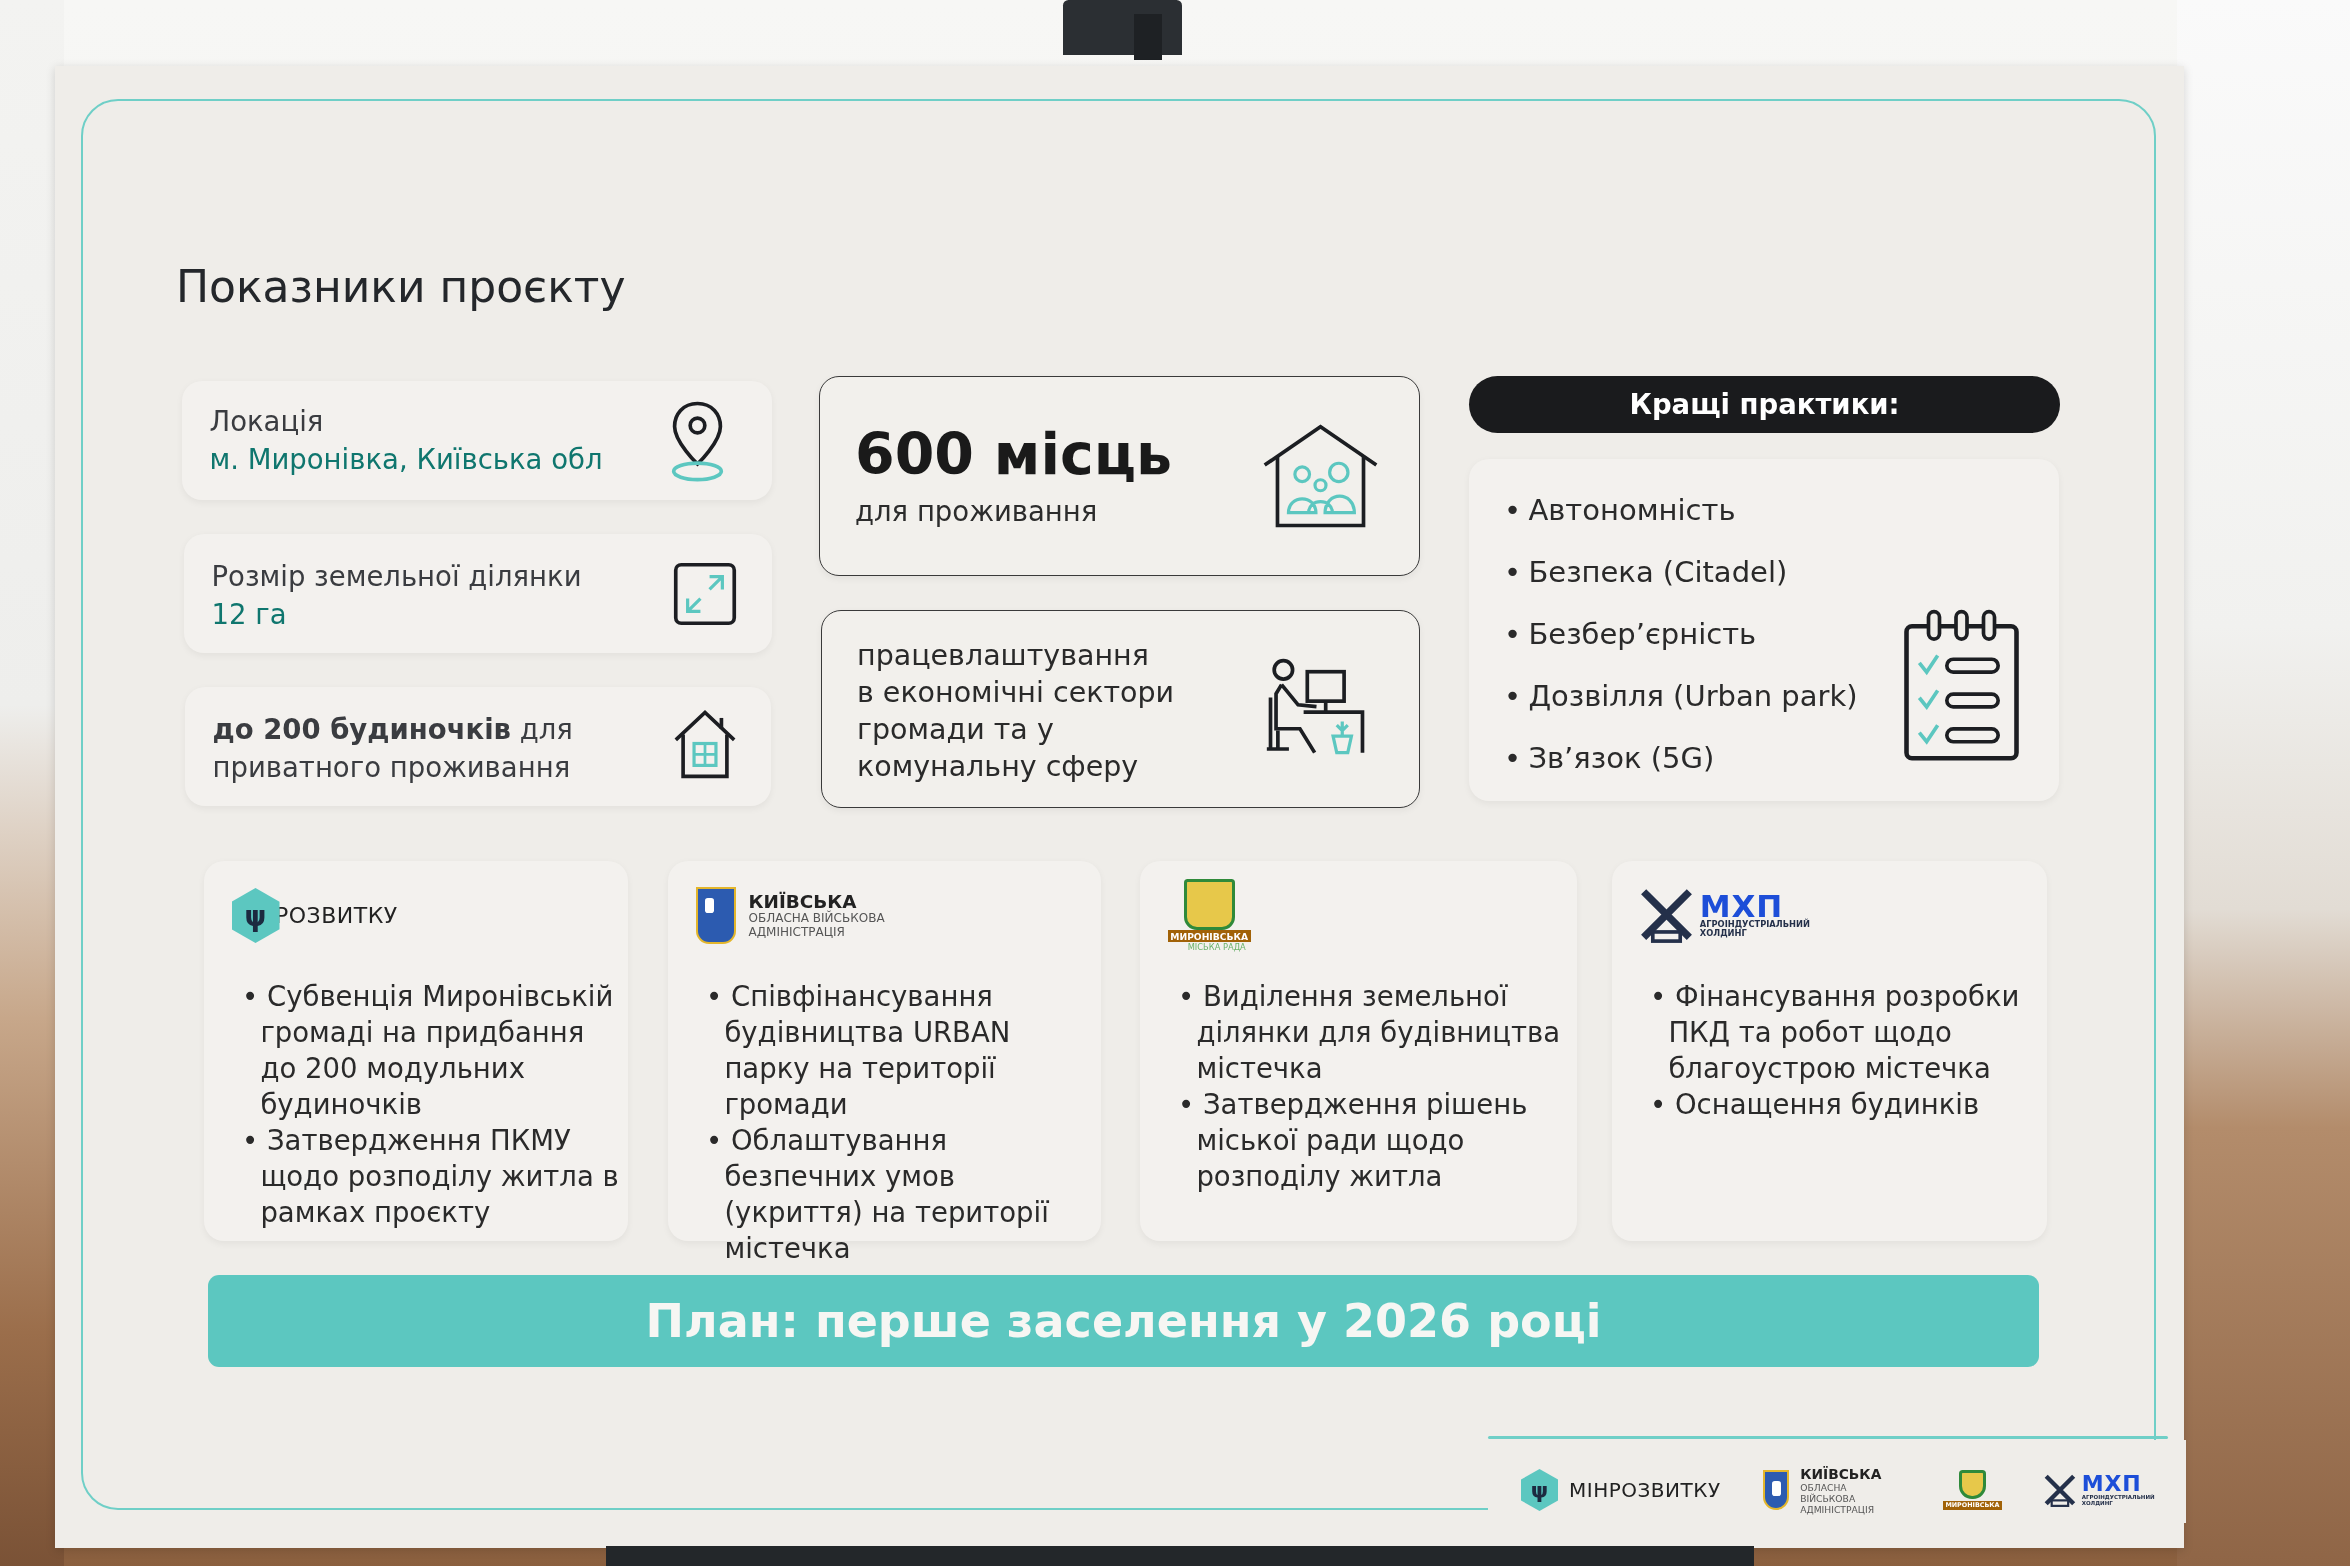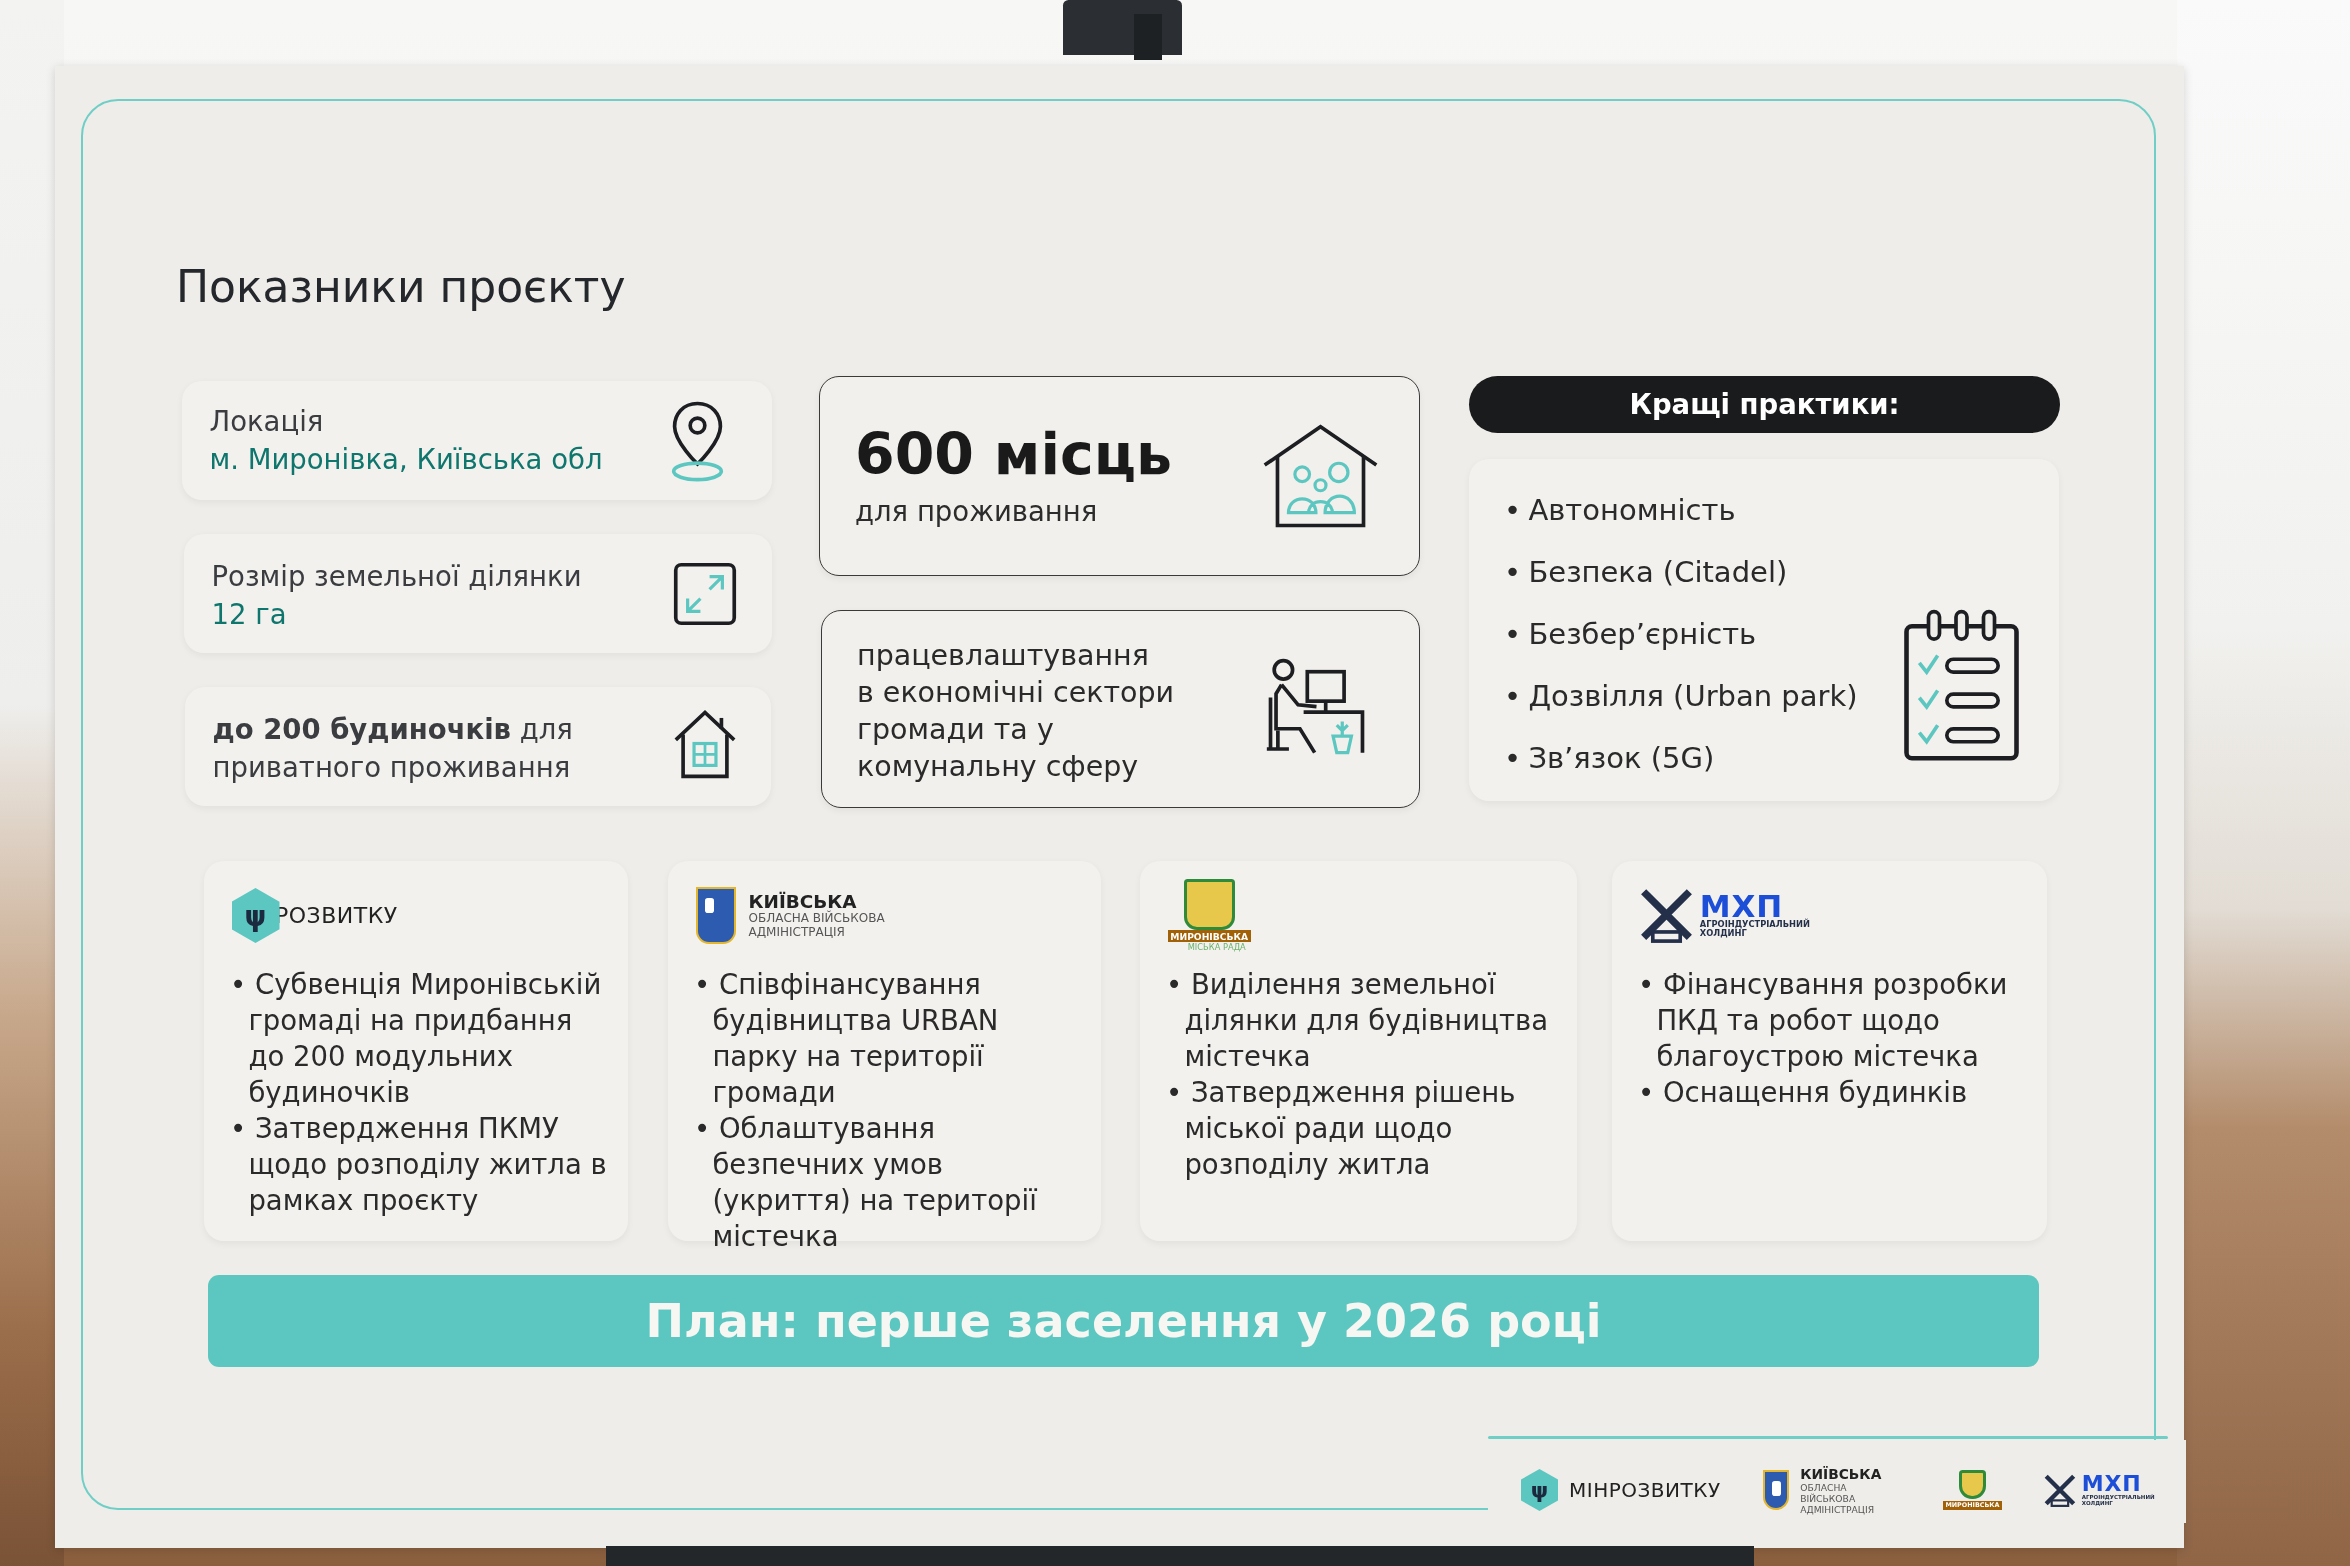--- a/index.html
+++ b/index.html
@@ -27,21 +27,21 @@
   .icon{position:absolute;}
   .big{position:absolute;font-size:57px;font-weight:bold;color:#1a1a1a;}
   .big-sub{position:absolute;font-size:27.5px;color:#2c2c2c;}
   .multi{position:absolute;font-size:28.5px;line-height:37px;color:#2a2a2a;}
   .pill{position:absolute;left:1414px;top:310px;width:591px;height:57px;background:#1a1b1d;border-radius:28.5px;
     color:#fff;font-weight:bold;font-size:27.5px;text-align:center;line-height:57px;}
   .bp-list{position:absolute;left:35px;top:20px;margin:0;padding:0;list-style:none;}
   .bp-list li{font-size:29px;color:#2a2a2a;height:62px;line-height:62px;}
   .bp-list li::before{content:"•";margin-right:7.3px;}
   .partner-logo{position:absolute;left:27.5px;top:24px;height:61px;display:flex;align-items:center;}
-  .partner-list{position:absolute;left:22px;top:101px;margin:4px;padding:0;list-style:none;width:377px;}
+  .partner-list{position:absolute;left:22px;top:101px;margin:16px;padding:0;list-style:none;width:377px;}
   .partner-list li{font-size:27.5px;line-height:36px;color:#2a2a2a;padding-left:18.4px;text-indent:-18.4px;margin-bottom:0;}
   .partner-list li::before{content:"• ";}
   .banner{position:absolute;left:153px;top:1209px;width:1831px;height:92px;background:#5cc7c0;border-radius:11px;
     color:#f6f6f3;font-weight:bold;font-size:46px;text-align:center;line-height:92px;}
   .footer{position:absolute;left:1460px;top:1387px;height:64px;display:flex;align-items:center;gap:42px;}
   .flogo{display:flex;align-items:center;gap:11px;}
   .hex{width:37px;height:42px;background:#5cc7c0;clip-path:polygon(50% 0,100% 25%,100% 75%,50% 100%,0 75%,0 25%);
     display:flex;align-items:center;justify-content:center;color:#1c2a40;font-size:22px;font-weight:bold;}
   .hex.big{width:48px;height:55px;font-size:27.5px;}
   .mr-text{font-size:20px;color:#222;letter-spacing:0.5px;}

